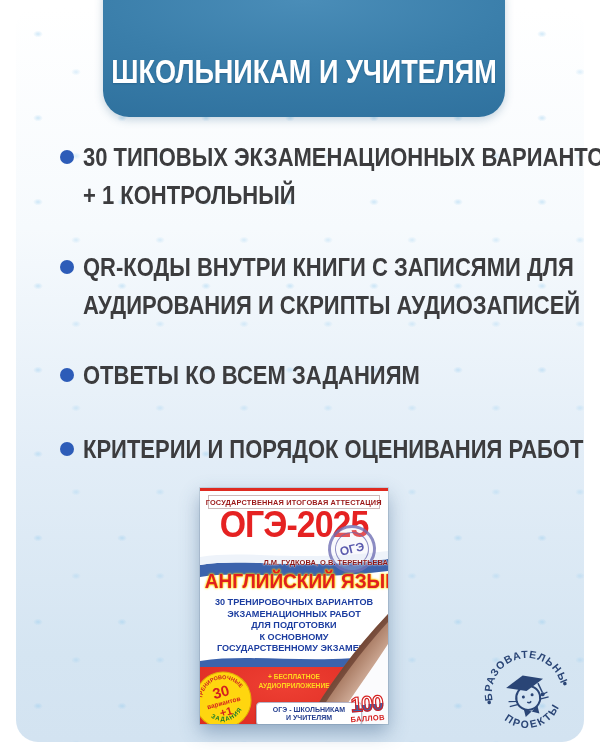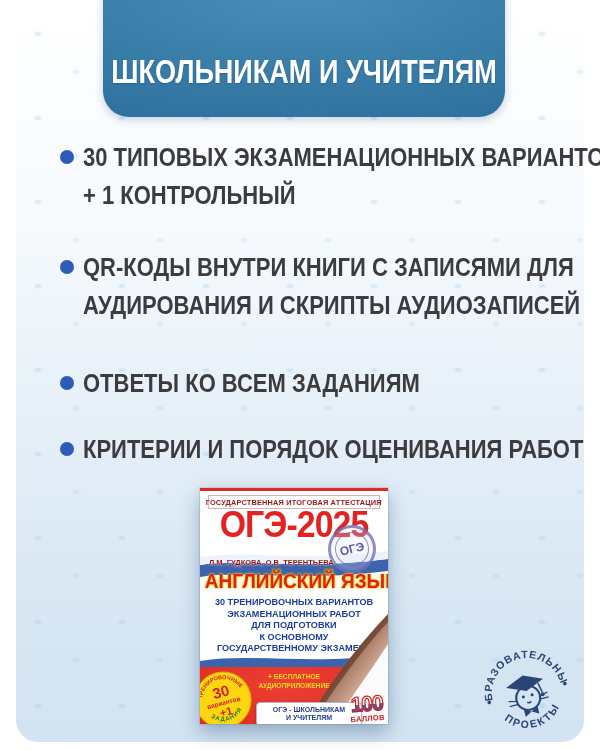--- a/index.html
+++ b/index.html
@@ -38,21 +38,21 @@
   .features { position:absolute; left:60px; top:0; width:510px; }
   .feature { position:absolute; display:flex; }
   .feature .dot {
     width:14px; height:14px; border-radius:50%;
     background:#2d5cb8; flex:0 0 14px; margin-top:12px; margin-right:9px;
   }
   .feature .lines {
     color:#3c3c3e; font-weight:bold; font-size:25px; line-height:38px;
     transform:scaleX(.88); transform-origin:left top; white-space:nowrap;
   }
-  .f1 { top:138px; } .f2 { top:248px; } .f3 { top:364px; } .f4 { top:430px; }
+  .f1 { top:138px; } .f2 { top:248px; } .f3 { top:356px; } .f4 { top:430px; }
   
   .cover {
     position:absolute; left:200px; top:488px; width:188px; height:236px;
     background:#ffffff; overflow:hidden;
     border-top:3px solid #df2a20;
     box-shadow:0 8px 18px rgba(60,95,135,.45), 0 0 0 1px rgba(120,140,160,.25);
     padding-left:36px;
   }
   .cover .gia-strip {
     position:absolute; left:8px; right:8px; top:4px; height:14px;
@@ -75,21 +75,21 @@
     display:flex; align-items:center; justify-content:center;
     background:rgba(230,230,245,.25);
   }
   .cover .stamp .inner {
     width:34px; height:34px; border:1px solid rgba(104,104,176,.75); border-radius:50%;
     display:flex; align-items:center; justify-content:center;
     color:#5c5cae; font-weight:bold; font-size:12px;
   }
   .cover .flag1 { position:absolute; left:0; top:56px; width:188px; height:30px; }
   .cover .authors {
-    position:absolute; left:9px; right:0; top:67px; text-align:left;
+    position:absolute; left:0; right:0; top:67px; text-align:right;
     color:#8b1616; font-weight:bold; font-size:7.5px; white-space:nowrap;
     text-shadow:0 0 2px #ffffff, 0 0 1px #ffffff;
   }
   .cover .subject {
     position:absolute; left:0; right:0; top:79px; text-align:center;
     color:#e01f1f; font-weight:bold; font-size:20px; white-space:nowrap;
     transform:scaleX(.95);
     text-shadow:0 0 3px #ffd400, 0 0 2px #ffd400, 0 0 1px #ffd400;
   }
   .cover .desc {

